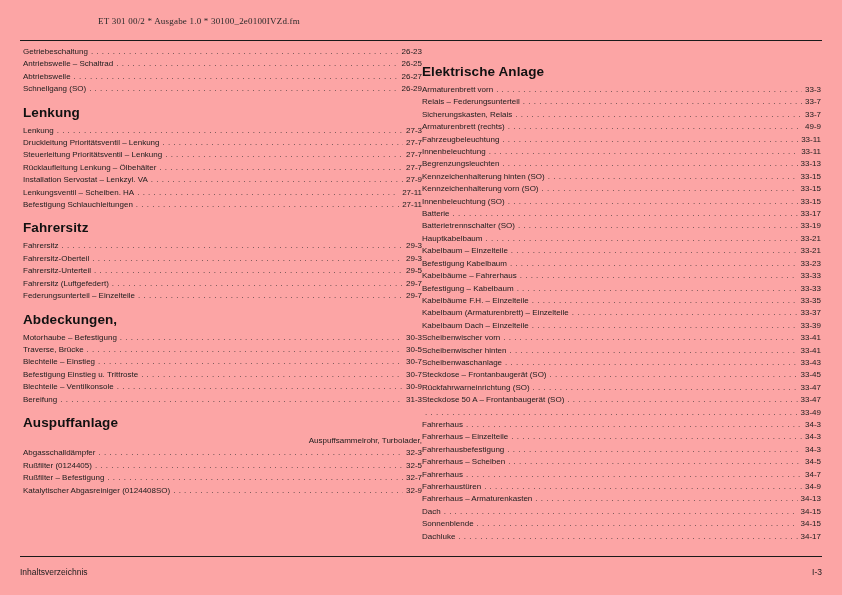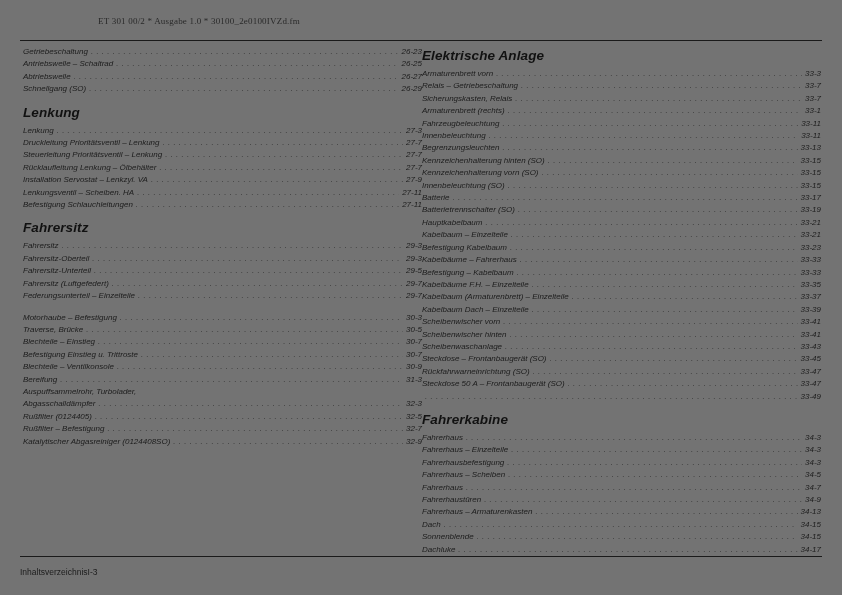--- a/index.html
+++ b/index.html
@@ -1,21 +1,21 @@
 <!DOCTYPE html>
 <html><head>
 <meta charset="utf-8">
 <style>
   * { margin: 0; padding: 0; box-sizing: border-box; }
   html, body { background: #e8e8e8; }
   .page {
     position: relative;
     width: 842px;
     height: 595px;
-    background: #737373;
+    background: #fca5a5;
     color: #1c1c1c;
     font-family: "Liberation Sans", sans-serif;
     overflow: hidden;
     margin: 0 auto;
   }
   .doc-header {
     position: absolute;
     top: 16px;
     left: 98px;
     font-family: "Liberation Serif", serif;
@@ -36,54 +36,55 @@
     left: 20px;
     right: 20px;
     border-top: 1.6px solid #1a1a1a;
   }
   .doc-footer {
     position: absolute;
     bottom: 18px;
     left: 20px;
     right: 20px;
     display: flex;
+    justify-content: space-between;
     font-size: 8.5px;
     color: #1c1c1c;
   }
   .toc-columns {
     position: absolute;
     top: 46px;
     left: 23px;
     right: 21px;
     bottom: 42px;
     display: flex;
-    font-style: italic;
   }
   .toc-column { flex: 1; min-width: 0; }
   .section-title {
     font-size: 13.5px;
     font-weight: bold;
     line-height: 15px;
     margin: 9px 0 5px 0;
     letter-spacing: 0.1px;
     color: #111;
   }
-  .toc-section:first-child .section-title { margin-top: 2px; }
+  .toc-section:first-child .section-title { margin-top: 18px; }
   .entry-row {
     display: flex;
     align-items: baseline;
     font-size: 8px;
     line-height: 12.4px;
     color: #1c1c1c;
   }
   .entry-line {
     font-size: 8px;
     line-height: 12.4px;
     color: #1c1c1c;
     white-space: nowrap;
+    text-align: right;
   }
   .entry-label { white-space: nowrap; }
   .entry-dots {
     flex: 1;
     overflow: hidden;
     white-space: nowrap;
     margin: 0 3px;
     color: #2a2a2a;
     letter-spacing: 0.5px;
   }
@@ -188,20 +189,21 @@
             <span class="entry-page">29-7</span>
           </div>
           <div class="entry-row">
             <span class="entry-label">Federungsunterteil – Einzelteile</span>
             <span class="entry-dots">. . . . . . . . . . . . . . . . . . . . . . . . . . . . . . . . . . . . . . . . . . . . . . . . . . . . . . . . . . . . . . . . . . . . . . . . . . . . . . . . . . . . . . . . . . . . . . . . . . . . . . . . . . . . . . . . . . . . . . . . . . . . . . . . . . . . . . . . . . . . . . . . . . . . . . . . . . . . . . . . . . . . . . . . . . . . . . . . . . . . . . . . . . . . . . . . . . . . . . . . . . . . . . . . . . . . . . . . . . . . </span>
             <span class="entry-page">29-7</span>
           </div>
         </section>
         <section class="toc-section">
           <h2 class="section-title">
+            <div class="title-line">Abdeckungen,</div>
           </h2>
           <div class="entry-row">
             <span class="entry-label">Motorhaube – Befestigung</span>
             <span class="entry-dots">. . . . . . . . . . . . . . . . . . . . . . . . . . . . . . . . . . . . . . . . . . . . . . . . . . . . . . . . . . . . . . . . . . . . . . . . . . . . . . . . . . . . . . . . . . . . . . . . . . . . . . . . . . . . . . . . . . . . . . . . . . . . . . . . . . . . . . . . . . . . . . . . . . . . . . . . . . . . . . . . . . . . . . . . . . . . . . . . . . . . . . . . . . . . . . . . . . . . . . . . . . . . . . . . . . . . . . . . . . . . </span>
             <span class="entry-page">30-3</span>
           </div>
           <div class="entry-row">
             <span class="entry-label">Traverse, Brücke</span>
             <span class="entry-dots">. . . . . . . . . . . . . . . . . . . . . . . . . . . . . . . . . . . . . . . . . . . . . . . . . . . . . . . . . . . . . . . . . . . . . . . . . . . . . . . . . . . . . . . . . . . . . . . . . . . . . . . . . . . . . . . . . . . . . . . . . . . . . . . . . . . . . . . . . . . . . . . . . . . . . . . . . . . . . . . . . . . . . . . . . . . . . . . . . . . . . . . . . . . . . . . . . . . . . . . . . . . . . . . . . . . . . . . . . . . . </span>
             <span class="entry-page">30-5</span>
@@ -223,20 +225,23 @@
           </div>
         </section>
         <section class="toc-section">
           <div class="entry-row">
             <span class="entry-label">Bereifung</span>
             <span class="entry-dots">. . . . . . . . . . . . . . . . . . . . . . . . . . . . . . . . . . . . . . . . . . . . . . . . . . . . . . . . . . . . . . . . . . . . . . . . . . . . . . . . . . . . . . . . . . . . . . . . . . . . . . . . . . . . . . . . . . . . . . . . . . . . . . . . . . . . . . . . . . . . . . . . . . . . . . . . . . . . . . . . . . . . . . . . . . . . . . . . . . . . . . . . . . . . . . . . . . . . . . . . . . . . . . . . . . . . . . . . . . . . </span>
             <span class="entry-page">31-3</span>
           </div>
         </section>
         <section class="toc-section">
+          <h2 class="section-title">
+            <div class="title-line">Auspuffanlage</div>
+          </h2>
           <div class="entry-line">Auspuffsammelrohr, Turbolader,</div>
           <div class="entry-row">
             <span class="entry-label">Abgasschalldämpfer</span>
             <span class="entry-dots">. . . . . . . . . . . . . . . . . . . . . . . . . . . . . . . . . . . . . . . . . . . . . . . . . . . . . . . . . . . . . . . . . . . . . . . . . . . . . . . . . . . . . . . . . . . . . . . . . . . . . . . . . . . . . . . . . . . . . . . . . . . . . . . . . . . . . . . . . . . . . . . . . . . . . . . . . . . . . . . . . . . . . . . . . . . . . . . . . . . . . . . . . . . . . . . . . . . . . . . . . . . . . . . . . . . . . . . . . . . . </span>
             <span class="entry-page">32-3</span>
           </div>
           <div class="entry-row">
             <span class="entry-label">Rußfilter (0124405)</span>
             <span class="entry-dots">. . . . . . . . . . . . . . . . . . . . . . . . . . . . . . . . . . . . . . . . . . . . . . . . . . . . . . . . . . . . . . . . . . . . . . . . . . . . . . . . . . . . . . . . . . . . . . . . . . . . . . . . . . . . . . . . . . . . . . . . . . . . . . . . . . . . . . . . . . . . . . . . . . . . . . . . . . . . . . . . . . . . . . . . . . . . . . . . . . . . . . . . . . . . . . . . . . . . . . . . . . . . . . . . . . . . . . . . . . . . </span>
             <span class="entry-page">32-5</span>
@@ -257,33 +262,33 @@
         <section class="toc-section">
           <h2 class="section-title">
             <div class="title-line">Elektrische Anlage</div>
           </h2>
           <div class="entry-row">
             <span class="entry-label">Armaturenbrett vorn</span>
             <span class="entry-dots">. . . . . . . . . . . . . . . . . . . . . . . . . . . . . . . . . . . . . . . . . . . . . . . . . . . . . . . . . . . . . . . . . . . . . . . . . . . . . . . . . . . . . . . . . . . . . . . . . . . . . . . . . . . . . . . . . . . . . . . . . . . . . . . . . . . . . . . . . . . . . . . . . . . . . . . . . . . . . . . . . . . . . . . . . . . . . . . . . . . . . . . . . . . . . . . . . . . . . . . . . . . . . . . . . . . . . . . . . . . . </span>
             <span class="entry-page">33-3</span>
           </div>
           <div class="entry-row">
-            <span class="entry-label">Relais – Getriebeschaltung</span>
+            <span class="entry-label">Relais – Federungsunterteil</span>
             <span class="entry-dots">. . . . . . . . . . . . . . . . . . . . . . . . . . . . . . . . . . . . . . . . . . . . . . . . . . . . . . . . . . . . . . . . . . . . . . . . . . . . . . . . . . . . . . . . . . . . . . . . . . . . . . . . . . . . . . . . . . . . . . . . . . . . . . . . . . . . . . . . . . . . . . . . . . . . . . . . . . . . . . . . . . . . . . . . . . . . . . . . . . . . . . . . . . . . . . . . . . . . . . . . . . . . . . . . . . . . . . . . . . . . </span>
             <span class="entry-page">33-7</span>
           </div>
           <div class="entry-row">
             <span class="entry-label">Sicherungskasten, Relais</span>
             <span class="entry-dots">. . . . . . . . . . . . . . . . . . . . . . . . . . . . . . . . . . . . . . . . . . . . . . . . . . . . . . . . . . . . . . . . . . . . . . . . . . . . . . . . . . . . . . . . . . . . . . . . . . . . . . . . . . . . . . . . . . . . . . . . . . . . . . . . . . . . . . . . . . . . . . . . . . . . . . . . . . . . . . . . . . . . . . . . . . . . . . . . . . . . . . . . . . . . . . . . . . . . . . . . . . . . . . . . . . . . . . . . . . . . </span>
             <span class="entry-page">33-7</span>
           </div>
           <div class="entry-row">
             <span class="entry-label">Armaturenbrett (rechts)</span>
             <span class="entry-dots">. . . . . . . . . . . . . . . . . . . . . . . . . . . . . . . . . . . . . . . . . . . . . . . . . . . . . . . . . . . . . . . . . . . . . . . . . . . . . . . . . . . . . . . . . . . . . . . . . . . . . . . . . . . . . . . . . . . . . . . . . . . . . . . . . . . . . . . . . . . . . . . . . . . . . . . . . . . . . . . . . . . . . . . . . . . . . . . . . . . . . . . . . . . . . . . . . . . . . . . . . . . . . . . . . . . . . . . . . . . . </span>
-            <span class="entry-page">33-1</span>
+            <span class="entry-page">49-9</span>
           </div>
           <div class="entry-row">
             <span class="entry-label">Fahrzeugbeleuchtung</span>
             <span class="entry-dots">. . . . . . . . . . . . . . . . . . . . . . . . . . . . . . . . . . . . . . . . . . . . . . . . . . . . . . . . . . . . . . . . . . . . . . . . . . . . . . . . . . . . . . . . . . . . . . . . . . . . . . . . . . . . . . . . . . . . . . . . . . . . . . . . . . . . . . . . . . . . . . . . . . . . . . . . . . . . . . . . . . . . . . . . . . . . . . . . . . . . . . . . . . . . . . . . . . . . . . . . . . . . . . . . . . . . . . . . . . . . </span>
             <span class="entry-page">33-11</span>
           </div>
           <div class="entry-row">
             <span class="entry-label">Innenbeleuchtung</span>
             <span class="entry-dots">. . . . . . . . . . . . . . . . . . . . . . . . . . . . . . . . . . . . . . . . . . . . . . . . . . . . . . . . . . . . . . . . . . . . . . . . . . . . . . . . . . . . . . . . . . . . . . . . . . . . . . . . . . . . . . . . . . . . . . . . . . . . . . . . . . . . . . . . . . . . . . . . . . . . . . . . . . . . . . . . . . . . . . . . . . . . . . . . . . . . . . . . . . . . . . . . . . . . . . . . . . . . . . . . . . . . . . . . . . . . </span>
             <span class="entry-page">33-11</span>
@@ -387,23 +392,20 @@
             <span class="entry-label">Steckdose 50 A – Frontanbaugerät (SO)</span>
             <span class="entry-dots">. . . . . . . . . . . . . . . . . . . . . . . . . . . . . . . . . . . . . . . . . . . . . . . . . . . . . . . . . . . . . . . . . . . . . . . . . . . . . . . . . . . . . . . . . . . . . . . . . . . . . . . . . . . . . . . . . . . . . . . . . . . . . . . . . . . . . . . . . . . . . . . . . . . . . . . . . . . . . . . . . . . . . . . . . . . . . . . . . . . . . . . . . . . . . . . . . . . . . . . . . . . . . . . . . . . . . . . . . . . . </span>
             <span class="entry-page">33-47</span>
           </div>
           <div class="entry-row">
             <span class="entry-dots">. . . . . . . . . . . . . . . . . . . . . . . . . . . . . . . . . . . . . . . . . . . . . . . . . . . . . . . . . . . . . . . . . . . . . . . . . . . . . . . . . . . . . . . . . . . . . . . . . . . . . . . . . . . . . . . . . . . . . . . . . . . . . . . . . . . . . . . . . . . . . . . . . . . . . . . . . . . . . . . . . . . . . . . . . . . . . . . . . . . . . . . . . . . . . . . . . . . . . . . . . . . . . . . . . . . . . . . . . . . . </span>
             <span class="entry-page">33-49</span>
           </div>
         </section>
         <section class="toc-section">
-          <h2 class="section-title">
-            <div class="title-line">Fahrerkabine</div>
-          </h2>
           <div class="entry-row">
             <span class="entry-label">Fahrerhaus</span>
             <span class="entry-dots">. . . . . . . . . . . . . . . . . . . . . . . . . . . . . . . . . . . . . . . . . . . . . . . . . . . . . . . . . . . . . . . . . . . . . . . . . . . . . . . . . . . . . . . . . . . . . . . . . . . . . . . . . . . . . . . . . . . . . . . . . . . . . . . . . . . . . . . . . . . . . . . . . . . . . . . . . . . . . . . . . . . . . . . . . . . . . . . . . . . . . . . . . . . . . . . . . . . . . . . . . . . . . . . . . . . . . . . . . . . . </span>
             <span class="entry-page">34-3</span>
           </div>
           <div class="entry-row">
             <span class="entry-label">Fahrerhaus – Einzelteile</span>
             <span class="entry-dots">. . . . . . . . . . . . . . . . . . . . . . . . . . . . . . . . . . . . . . . . . . . . . . . . . . . . . . . . . . . . . . . . . . . . . . . . . . . . . . . . . . . . . . . . . . . . . . . . . . . . . . . . . . . . . . . . . . . . . . . . . . . . . . . . . . . . . . . . . . . . . . . . . . . . . . . . . . . . . . . . . . . . . . . . . . . . . . . . . . . . . . . . . . . . . . . . . . . . . . . . . . . . . . . . . . . . . . . . . . . . </span>
             <span class="entry-page">34-3</span>
           </div>

